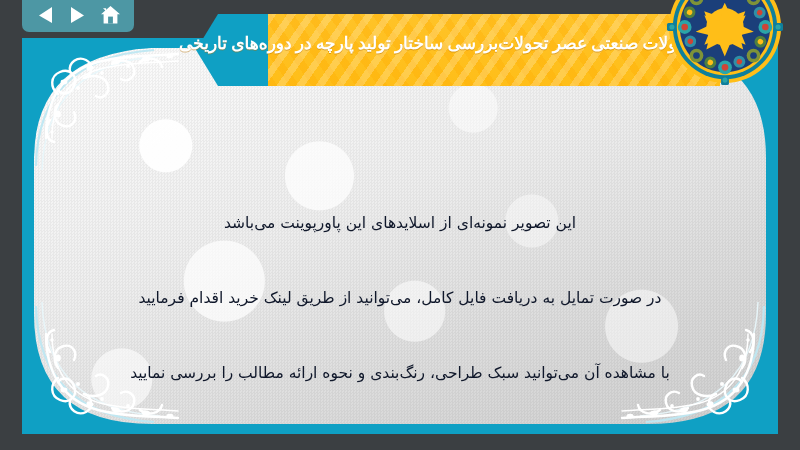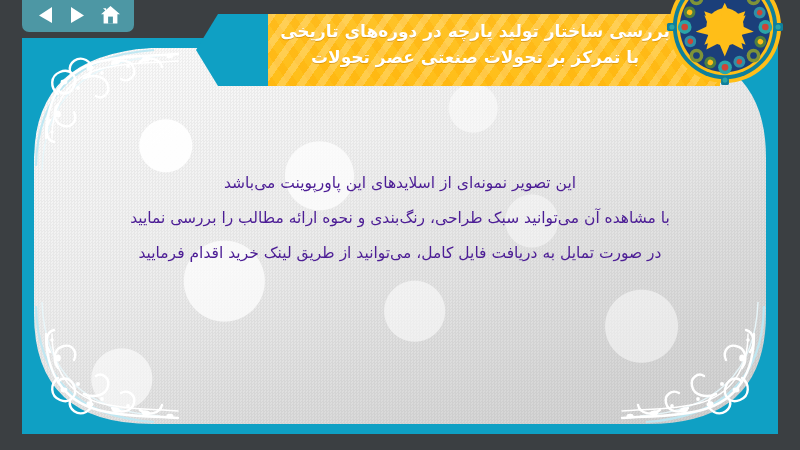--- a/index.html
+++ b/index.html
@@ -72,23 +72,24 @@
     position:relative;
     width:100%; height:100%;
     background:
       repeating-linear-gradient(125deg,
         rgba(255,255,255,.22) 0 7px,
         rgba(255,255,255,0) 7px 16px),
       repeating-linear-gradient(55deg,
         rgba(255,170,0,.30) 0 8px,
         rgba(255,255,255,0) 8px 18px),
       linear-gradient(#ffc328,#ffbe18);
-    display:flex; flex-direction:column;
+    display:flex; flex-direction:row;
     align-items:center; justify-content:center;
     padding:0 52px 12px 14px;
+    font-family:Liberation Serif, serif;
   }
   .title-line{
     direction:rtl; unicode-bidi:bidi-override;
     color:#ffffff;
     font-size:17px; font-weight:700;
     line-height:1.55;
     white-space:nowrap;
     text-shadow:0 1px 0 rgba(180,110,0,.45);
   }
 
@@ -122,25 +123,26 @@
   .body-text{
     position:absolute;
     left:40px; right:40px;
     top:128px;
     z-index:6;
     direction:rtl;
     text-align:center;
   }
   .body-line{
     direction:rtl; unicode-bidi:bidi-override;
-    color:#4c1d95;
+    color:#0f172a;
     font-size:15.5px;
     line-height:2.25;
     white-space:nowrap;
     font-weight:400;
+    margin-top:40px;
   }
 </style>
 </head>
 <body>
 
 <div id="slide-root">
 
   <div class="slide-area">
 
     <div class="paper"></div>
@@ -239,22 +241,22 @@
         <ellipse cx="30" cy="72" rx="2.8" ry="3.6"></ellipse>
         <circle cx="50" cy="46" r="2"></circle>
         <circle cx="74" cy="31" r="1.9"></circle>
         <circle cx="100" cy="24" r="1.9"></circle>
         <circle cx="24" cy="90" r="1.8"></circle>
       </g>
     </svg>
 
     <div class="body-text">
       <div class="body-line">این تصویر نمونه‌ای از اسلایدهای این پاورپوینت می‌باشد</div>
+      <div class="body-line">در صورت تمایل به دریافت فایل کامل، می‌توانید از طریق لینک خرید اقدام فرمایید</div>
       <div class="body-line">با مشاهده آن می‌توانید سبک طراحی، رنگ‌بندی و نحوه ارائه مطالب را بررسی نمایید</div>
-      <div class="body-line">در صورت تمایل به دریافت فایل کامل، می‌توانید از طریق لینک خرید اقدام فرمایید</div>
     </div>
   </div>
 
   <div class="title-banner">
 
     <svg class="banner-arrow" viewBox="0 0 74 72" width="74" height="72">
       <path d="M74,0 L22,0 L0,36 L22,72 L74,72 Z" fill="#0fa0c4"></path>
     </svg>
 
     <div class="banner-body">

